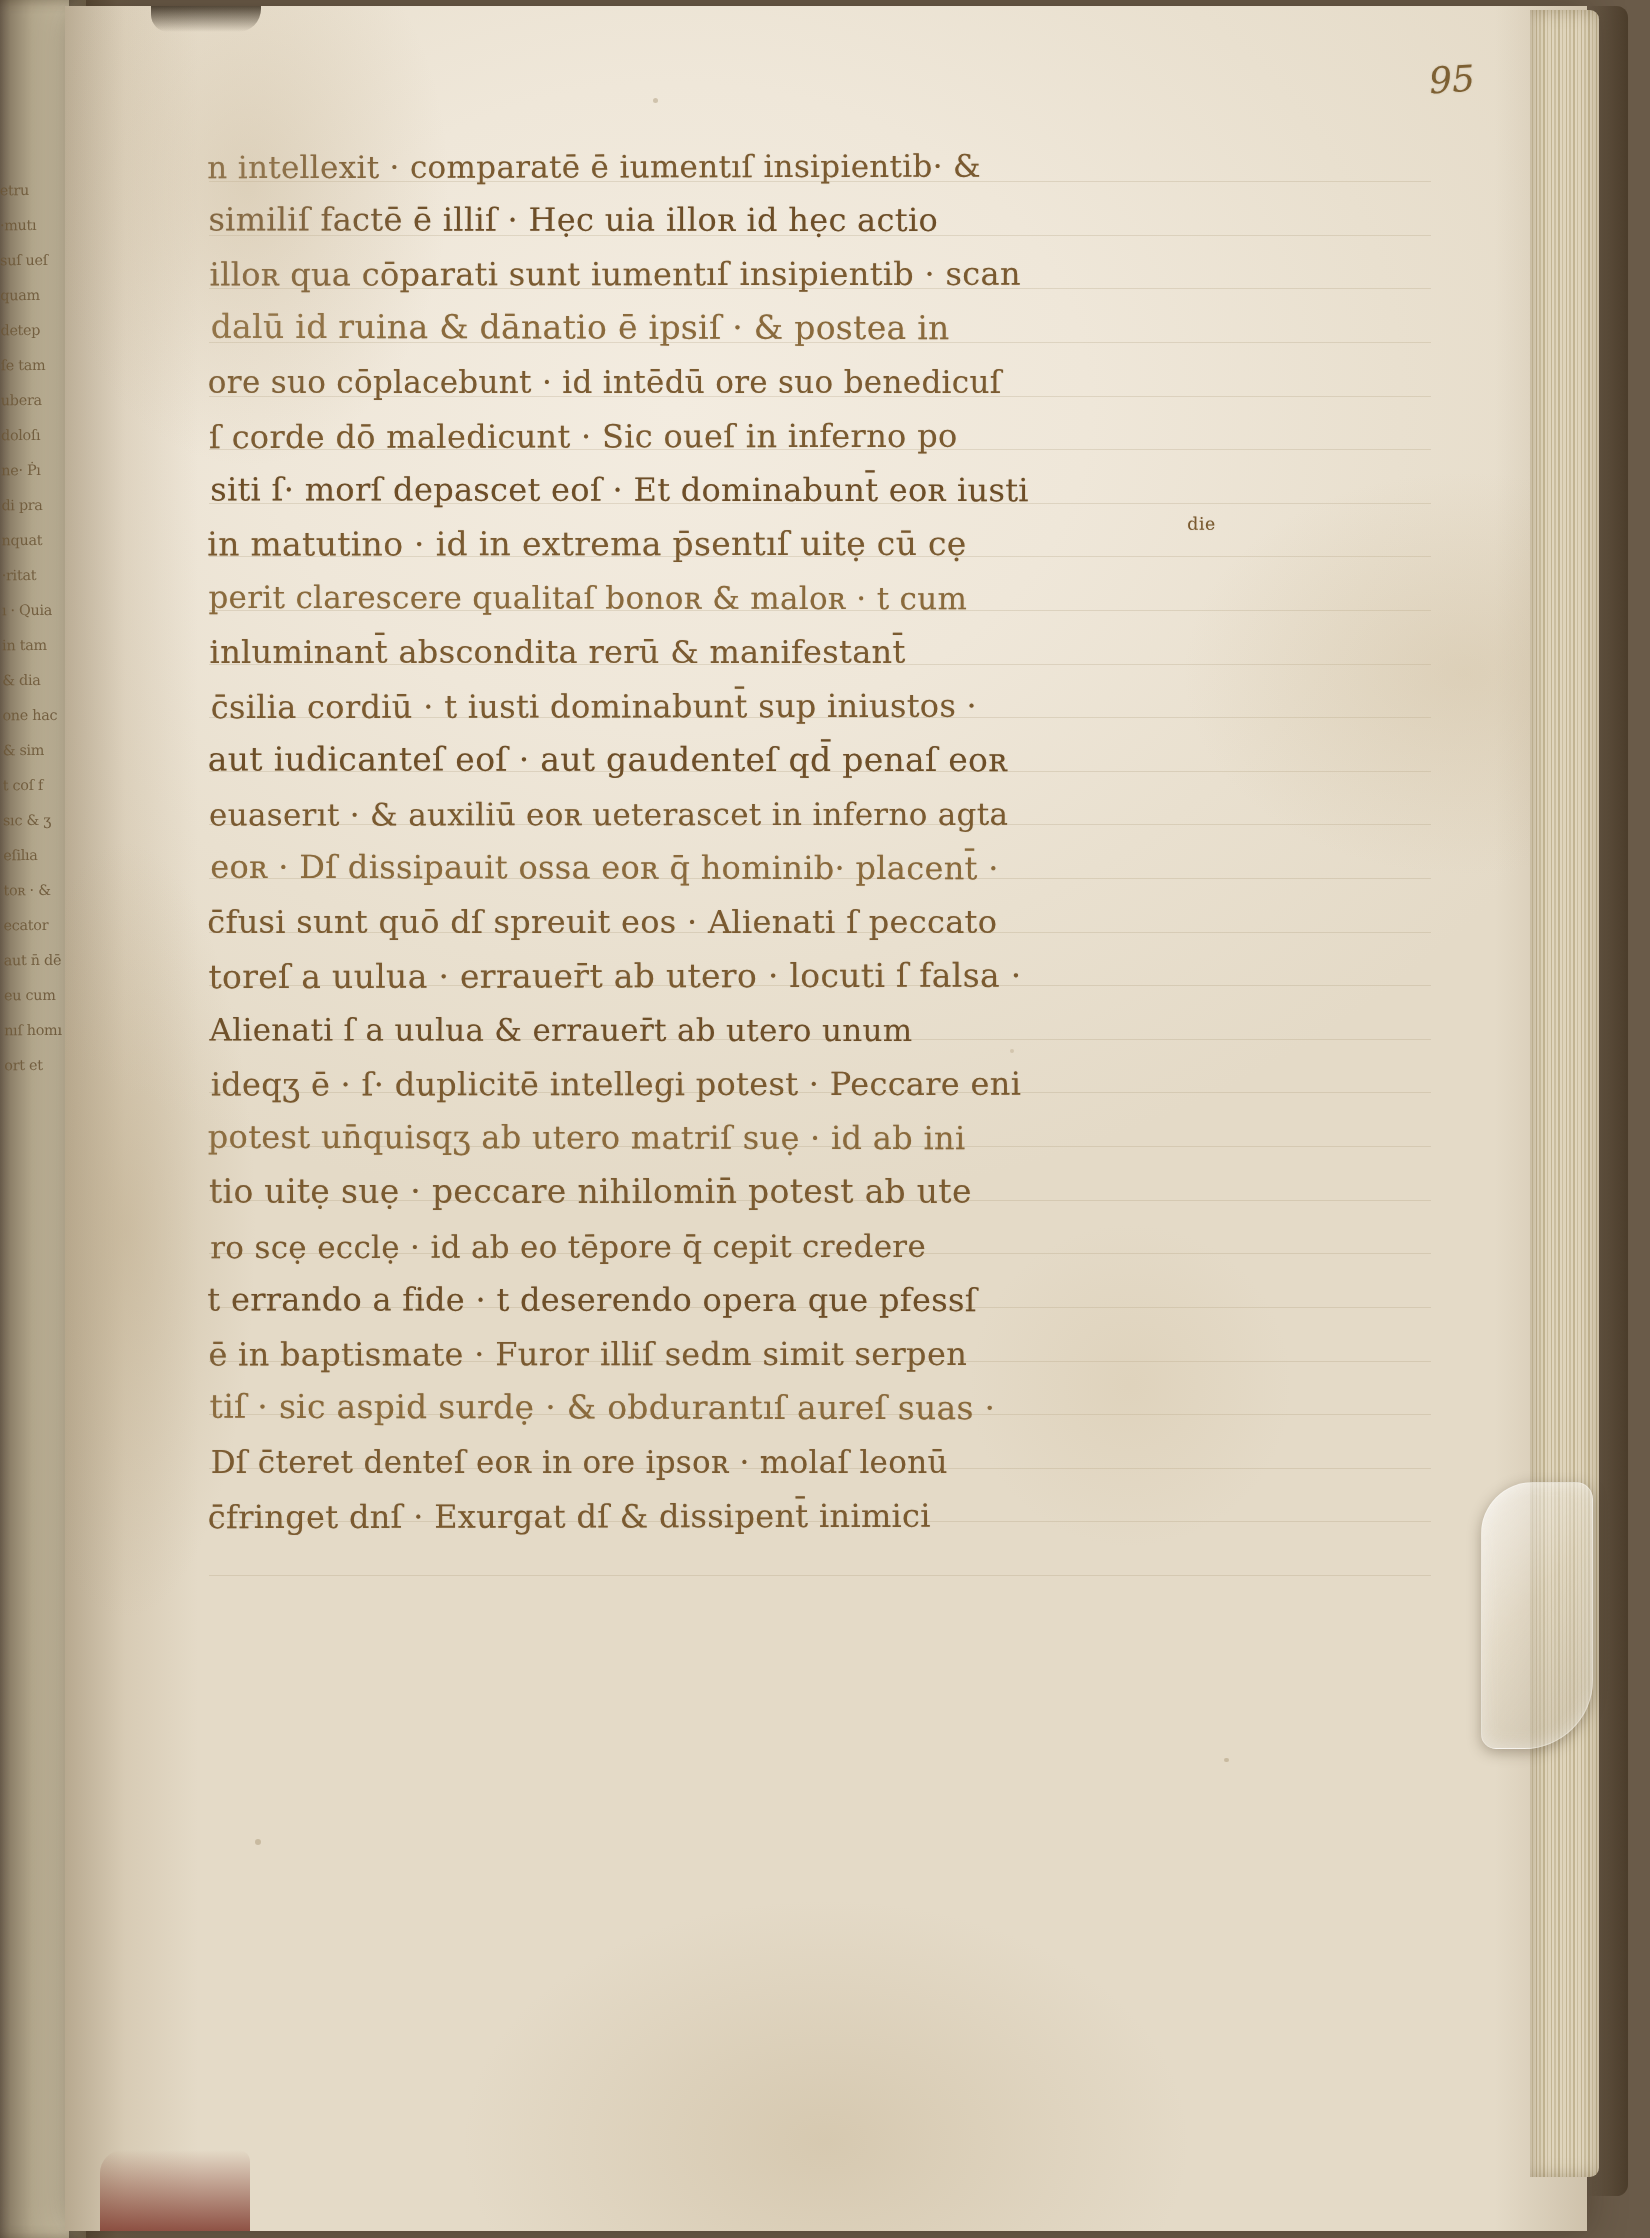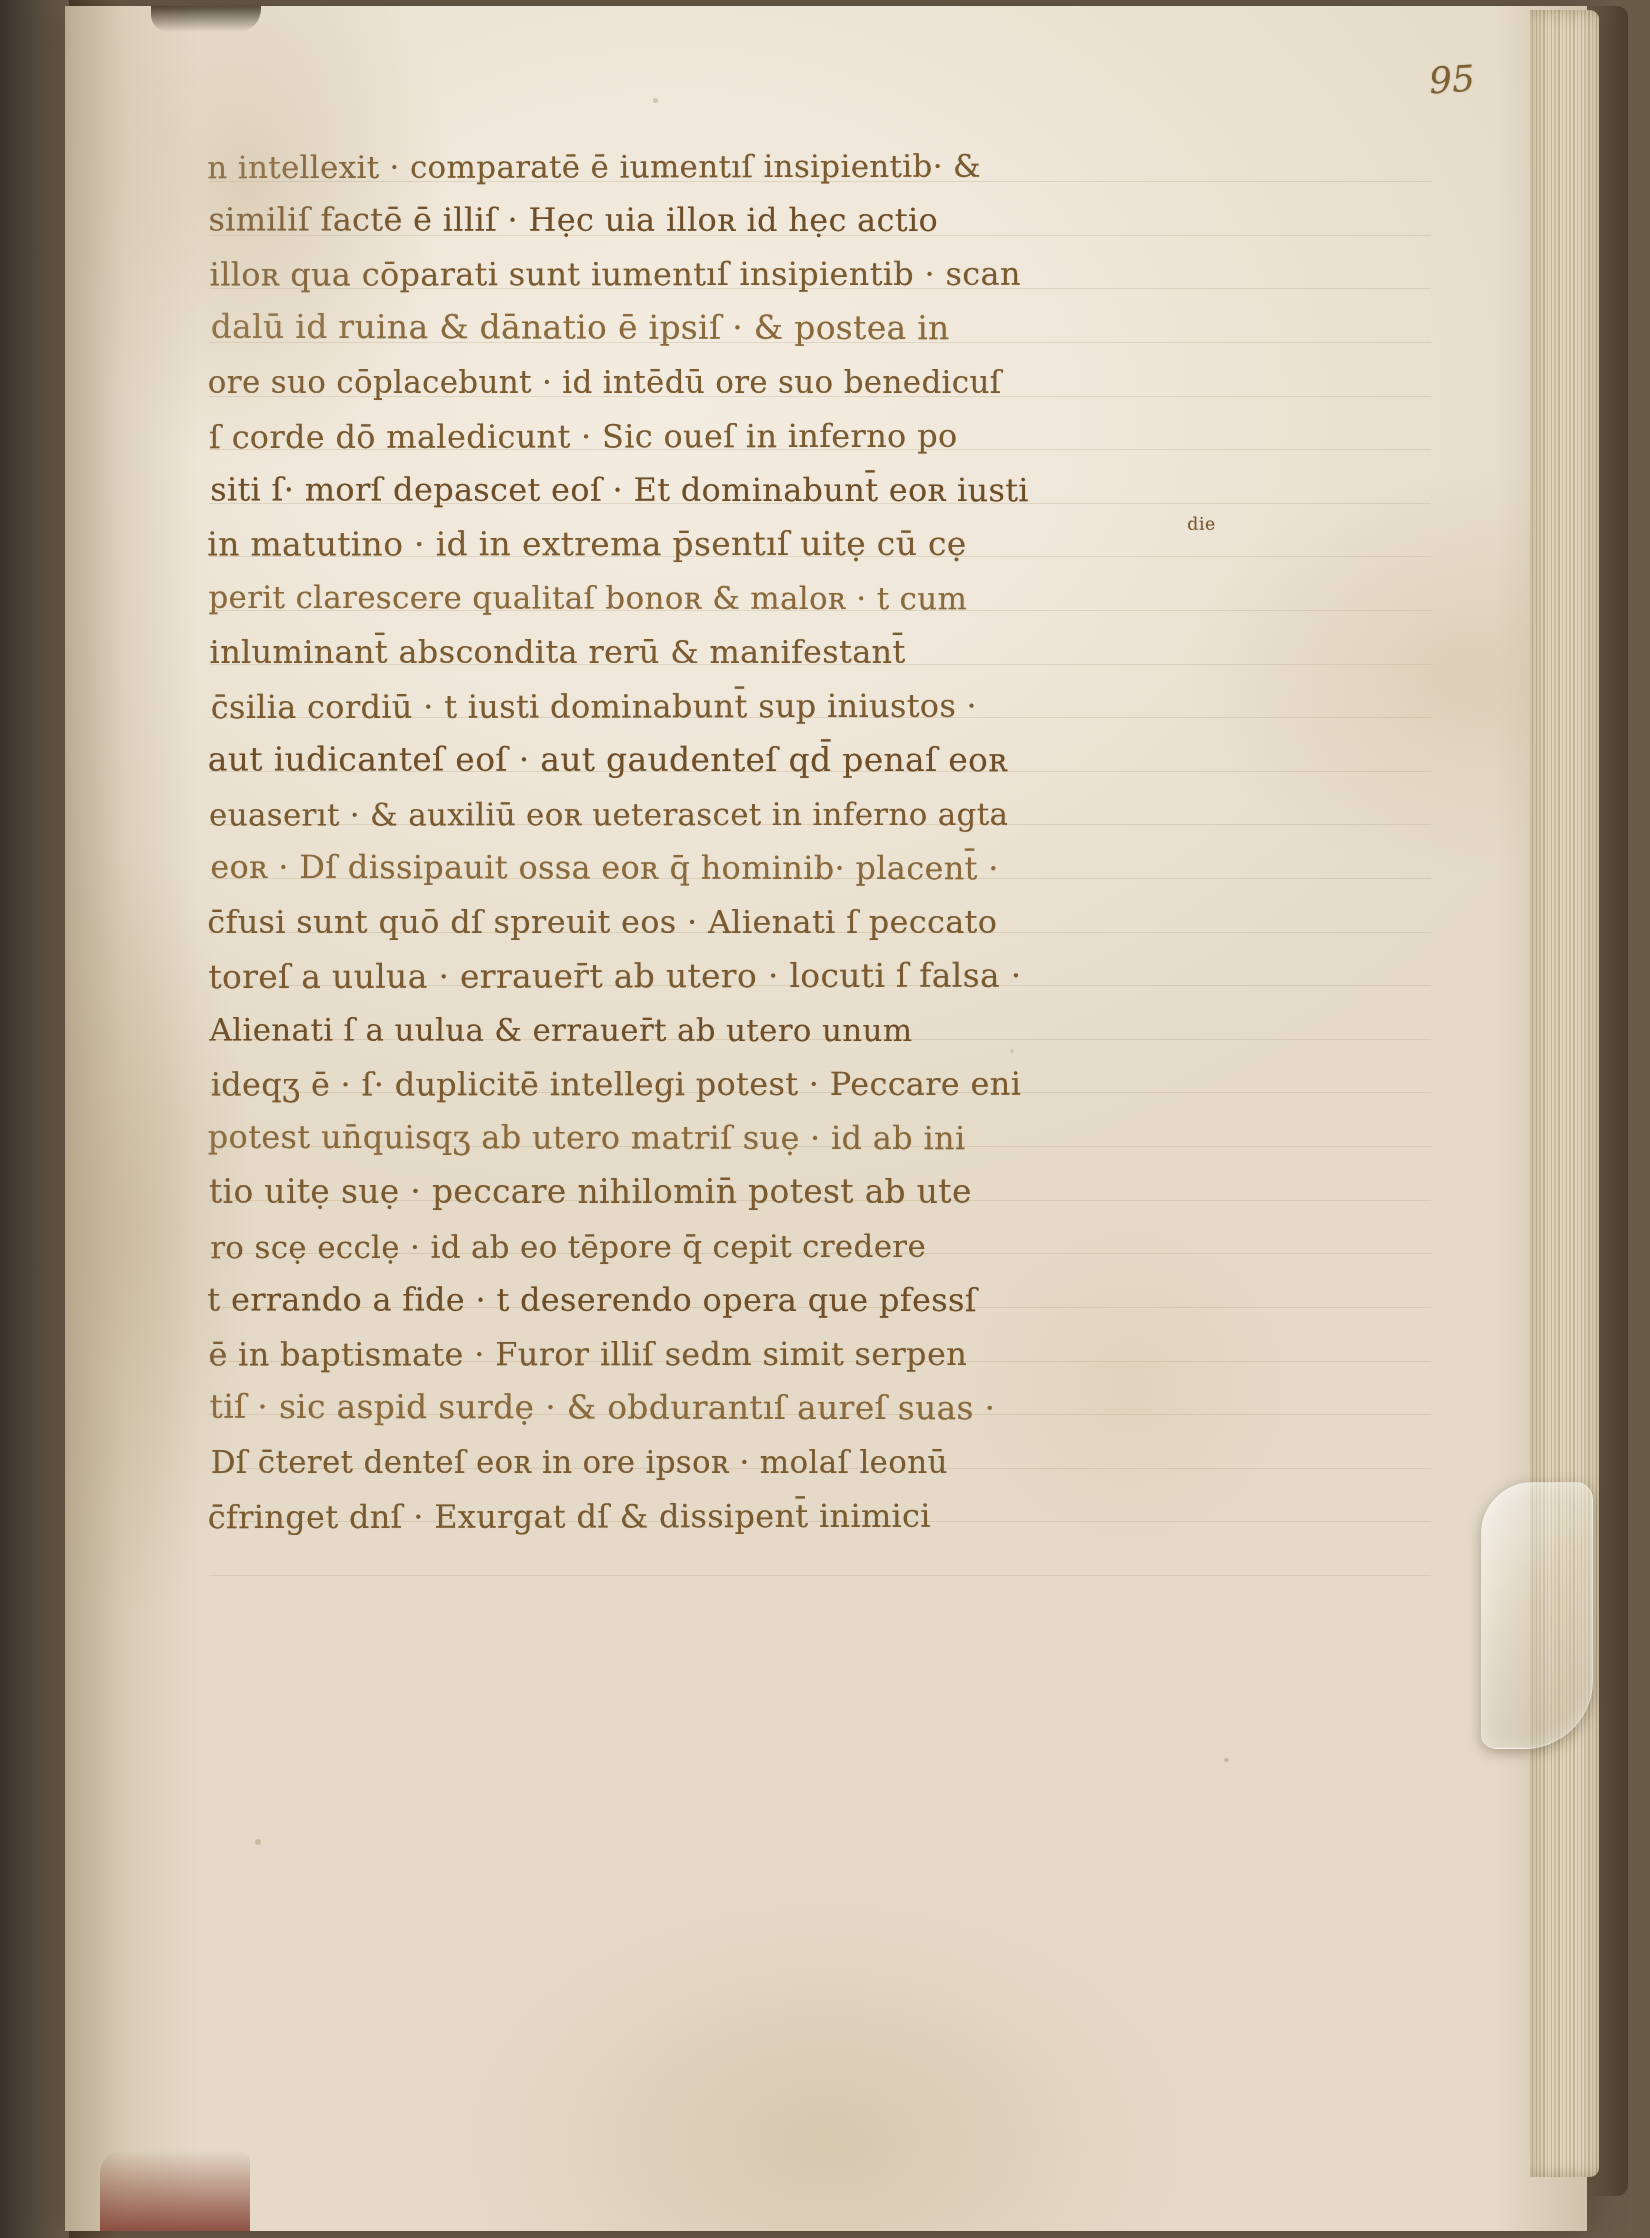--- a/index.html
+++ b/index.html
@@ -236,20 +236,48 @@
     pointer-events: none;
   }
 </style>
 </head>
 <body>
 
 <div id="plate">
 
   <div id="dark-bg"></div>
 
+  <div id="prev-leaf">
+    <div id="prev-leaf-text">etru
+·mutı
+suſ ueſ
+quam
+detep
+ſe tam
+ubera
+doloſı
+ne· Ṗı
+di pra
+nquat
+·ritat
+ı · Quia
+in tam
+&amp; dia
+one hac
+&amp; sim
+t coſ f
+sıc &amp; ʒ
+eſilıa
+toʀ · &amp;
+ecator
+aut n̄ dē
+eu cum
+nıſ homı
+ort et</div>
+  </div>
 
   <div id="gutter"></div>
 
   <div id="folio">
     <div id="folio-curve"></div>
     <div id="folio-right-shade"></div>
 
     <div id="top-damage"></div>
     <div id="binding-frag"></div>
 

